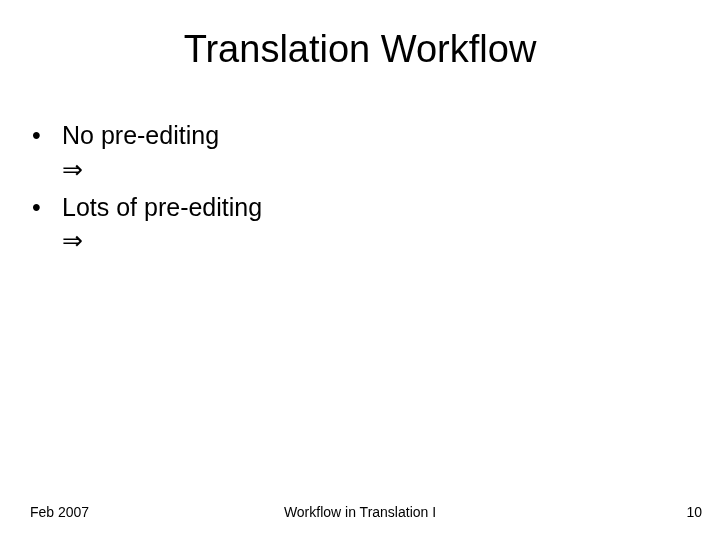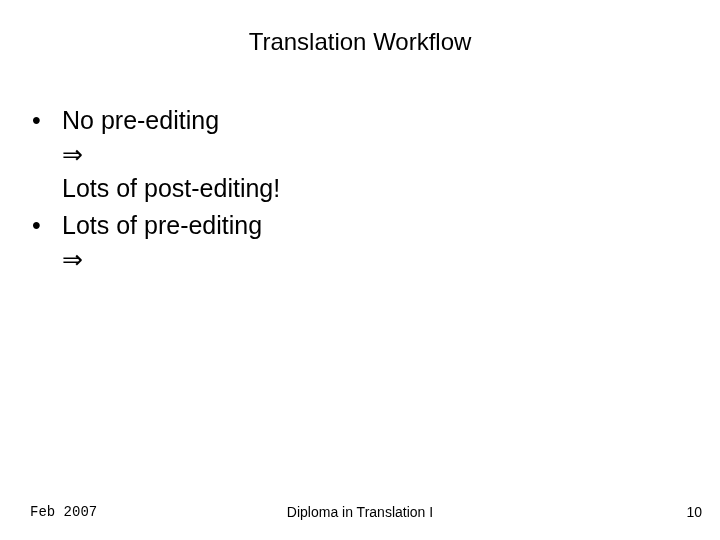--- a/index.html
+++ b/index.html
@@ -14,21 +14,21 @@
     position: relative;
   }
   .slide {
     width: 720px;
     height: 540px;
     position: relative;
     box-sizing: border-box;
   }
   .title {
     text-align: center;
-    font-size: 24px;
+    font-size: 38px;
     font-weight: normal;
     padding-top: 28px;
     margin: 0;
   }
   .bullets {
     list-style: none;
     padding: 0;
     margin: 48px 0 0 28px;
     font-size: 25px;
     line-height: 1.35;
@@ -64,21 +64,20 @@
     bottom: 20px;
     left: 0;
     width: 720px;
     font-size: 14px;
     color: #000;
   }
   .footer-left {
     position: absolute;
     left: 30px;
     bottom: 0;
-    font-family: Liberation Mono, monospace;
   }
   .footer-center {
     position: absolute;
     left: 0;
     width: 720px;
     text-align: center;
     bottom: 0;
   }
   .footer-right {
     position: absolute;
@@ -90,29 +89,28 @@
 <body>
 
 <div class="slide">
   <h1 class="title">Translation Workflow</h1>
 
   <ul class="bullets">
     <li>
       <span class="line">
         <span class="seg-left" style="width:218px;">No pre-editing</span>
         <span class="arrow">⇒</span>
-        <span>Lots of post-editing!</span>
       </span>
     </li>
     <li>
       <span class="line">
         <span class="seg-left" style="width:218px;">Lots of pre-editing</span>
         <span class="arrow">⇒</span>
       </span>
     </li>
   </ul>
 
   <div class="footer">
     <span class="footer-left">Feb 2007</span>
-    <span class="footer-center">Diploma in Translation I</span>
+    <span class="footer-center">Workflow in Translation I</span>
     <span class="footer-right">10</span>
   </div>
 </div>
 
 </body></html>

